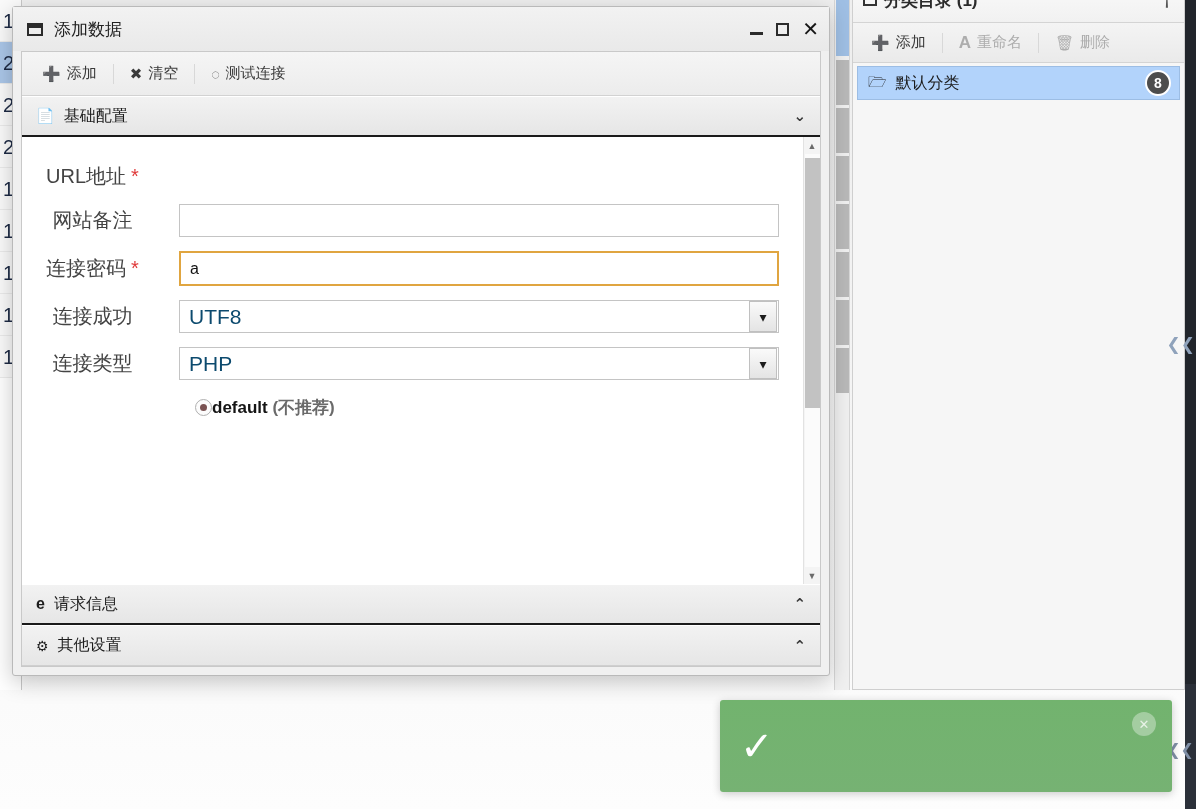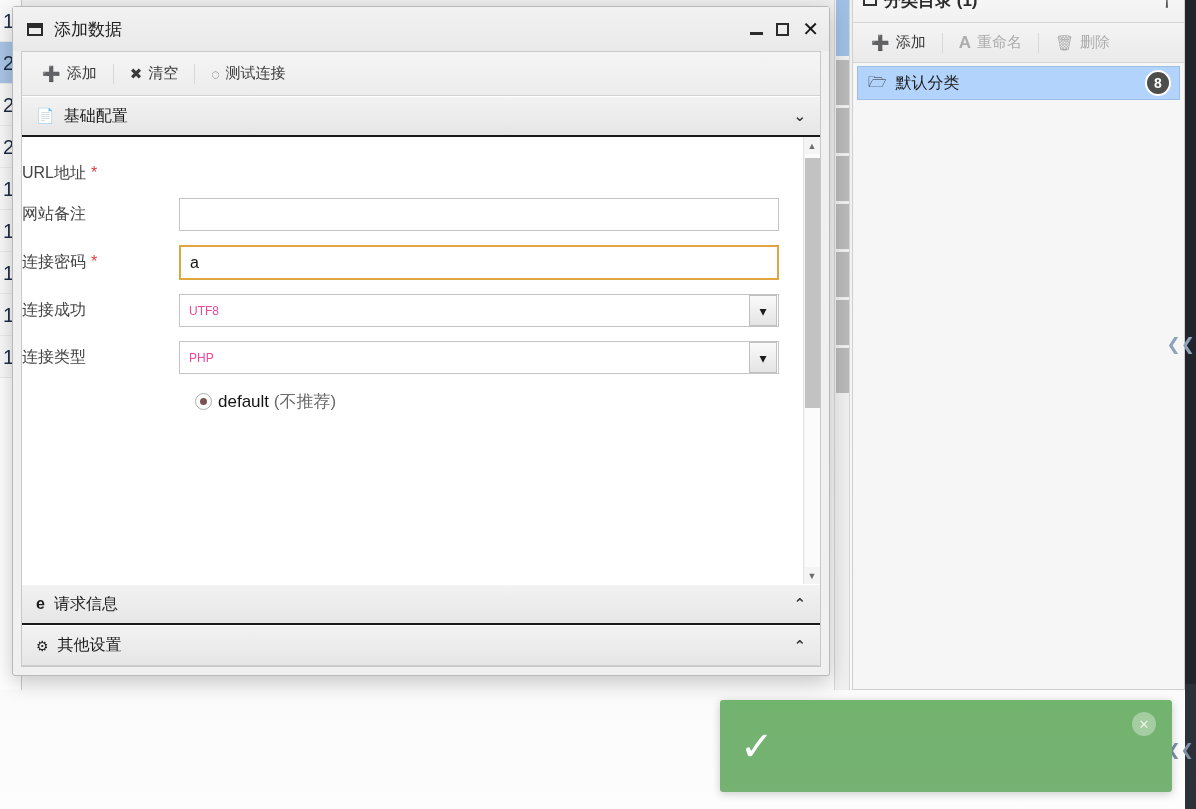--- a/index.html
+++ b/index.html
@@ -168,47 +168,47 @@
   .acc-body {
     flex: 1; background: #fff; position: relative;
     display: flex; overflow: hidden;
   }
   .form-area {
     flex: 1; padding: 26px 0 0 0; position: relative;
   }
 
   .frow { display: flex; align-items: center; margin-bottom: 14px; }
   .flabel {
-    width: 157px; text-align: left; padding-right: 16px;
-    font-size: 16px; color: #444; white-space: nowrap;
+    width: 157px; text-align: center; padding-right: 16px;
+    font-size: 20px; color: #444; white-space: nowrap;
   }
   .req { color: #e03b3b; margin-left: 5px; }
   .finput {
     width: 600px; height: 33px;
     border: 1px solid #c4c4c4; background: #fff;
     font-size: 16px; color: #111; padding: 0 9px;
     font-family: "Liberation Sans", sans-serif;
   }
   .finput.focused { border: 2px solid #e0a540; height: 35px; }
   .fselect-wrap {
     width: 600px; height: 33px; border: 1px solid #c4c4c4;
     background: #fff; display: flex; align-items: center; position: relative;
   }
-  .fselect-wrap .val { flex: 1; padding-left: 9px; font-size: 12px; color: #ec4899; }
+  .fselect-wrap .val { flex: 1; padding-left: 9px; font-size: 21px; color: #0c4a6e; }
   .fselect-wrap .arrow {
     width: 28px; height: 31px; margin: 0 1px 0 0;
     background: linear-gradient(180deg,#fafafa,#e4e4e4);
     border: 1px solid #c0c0c0;
     display: flex; align-items: center; justify-content: center;
     font-size: 14px; font-weight: bold; color: #1c1c1c;
   }
 
   .radio-group { margin-left: 173px; margin-top: 16px; }
   .rg-title { font-size: 16px; color: #6f6f6f; margin-bottom: 22px; }
-  .radio-row { display: flex; align-items: center; gap: 6px; margin-bottom: 30px; }
+  .radio-row { display: flex; align-items: center; gap: 0; margin-bottom: 30px; font-weight: bold; }
   .radio {
     width: 17px; height: 17px; border-radius: 50%;
     border: 1px solid #b0b0b0; background: #fcfcfc;
     display: flex; align-items: center; justify-content: center;
     flex-shrink: 0;
   }
   .radio .dot { width: 7px; height: 7px; border-radius: 50%; background: #7a5252; }
   .radio-label { font-size: 17px; color: #151515; }
   .radio-label .hint { color: #6a6a6a; }
 

